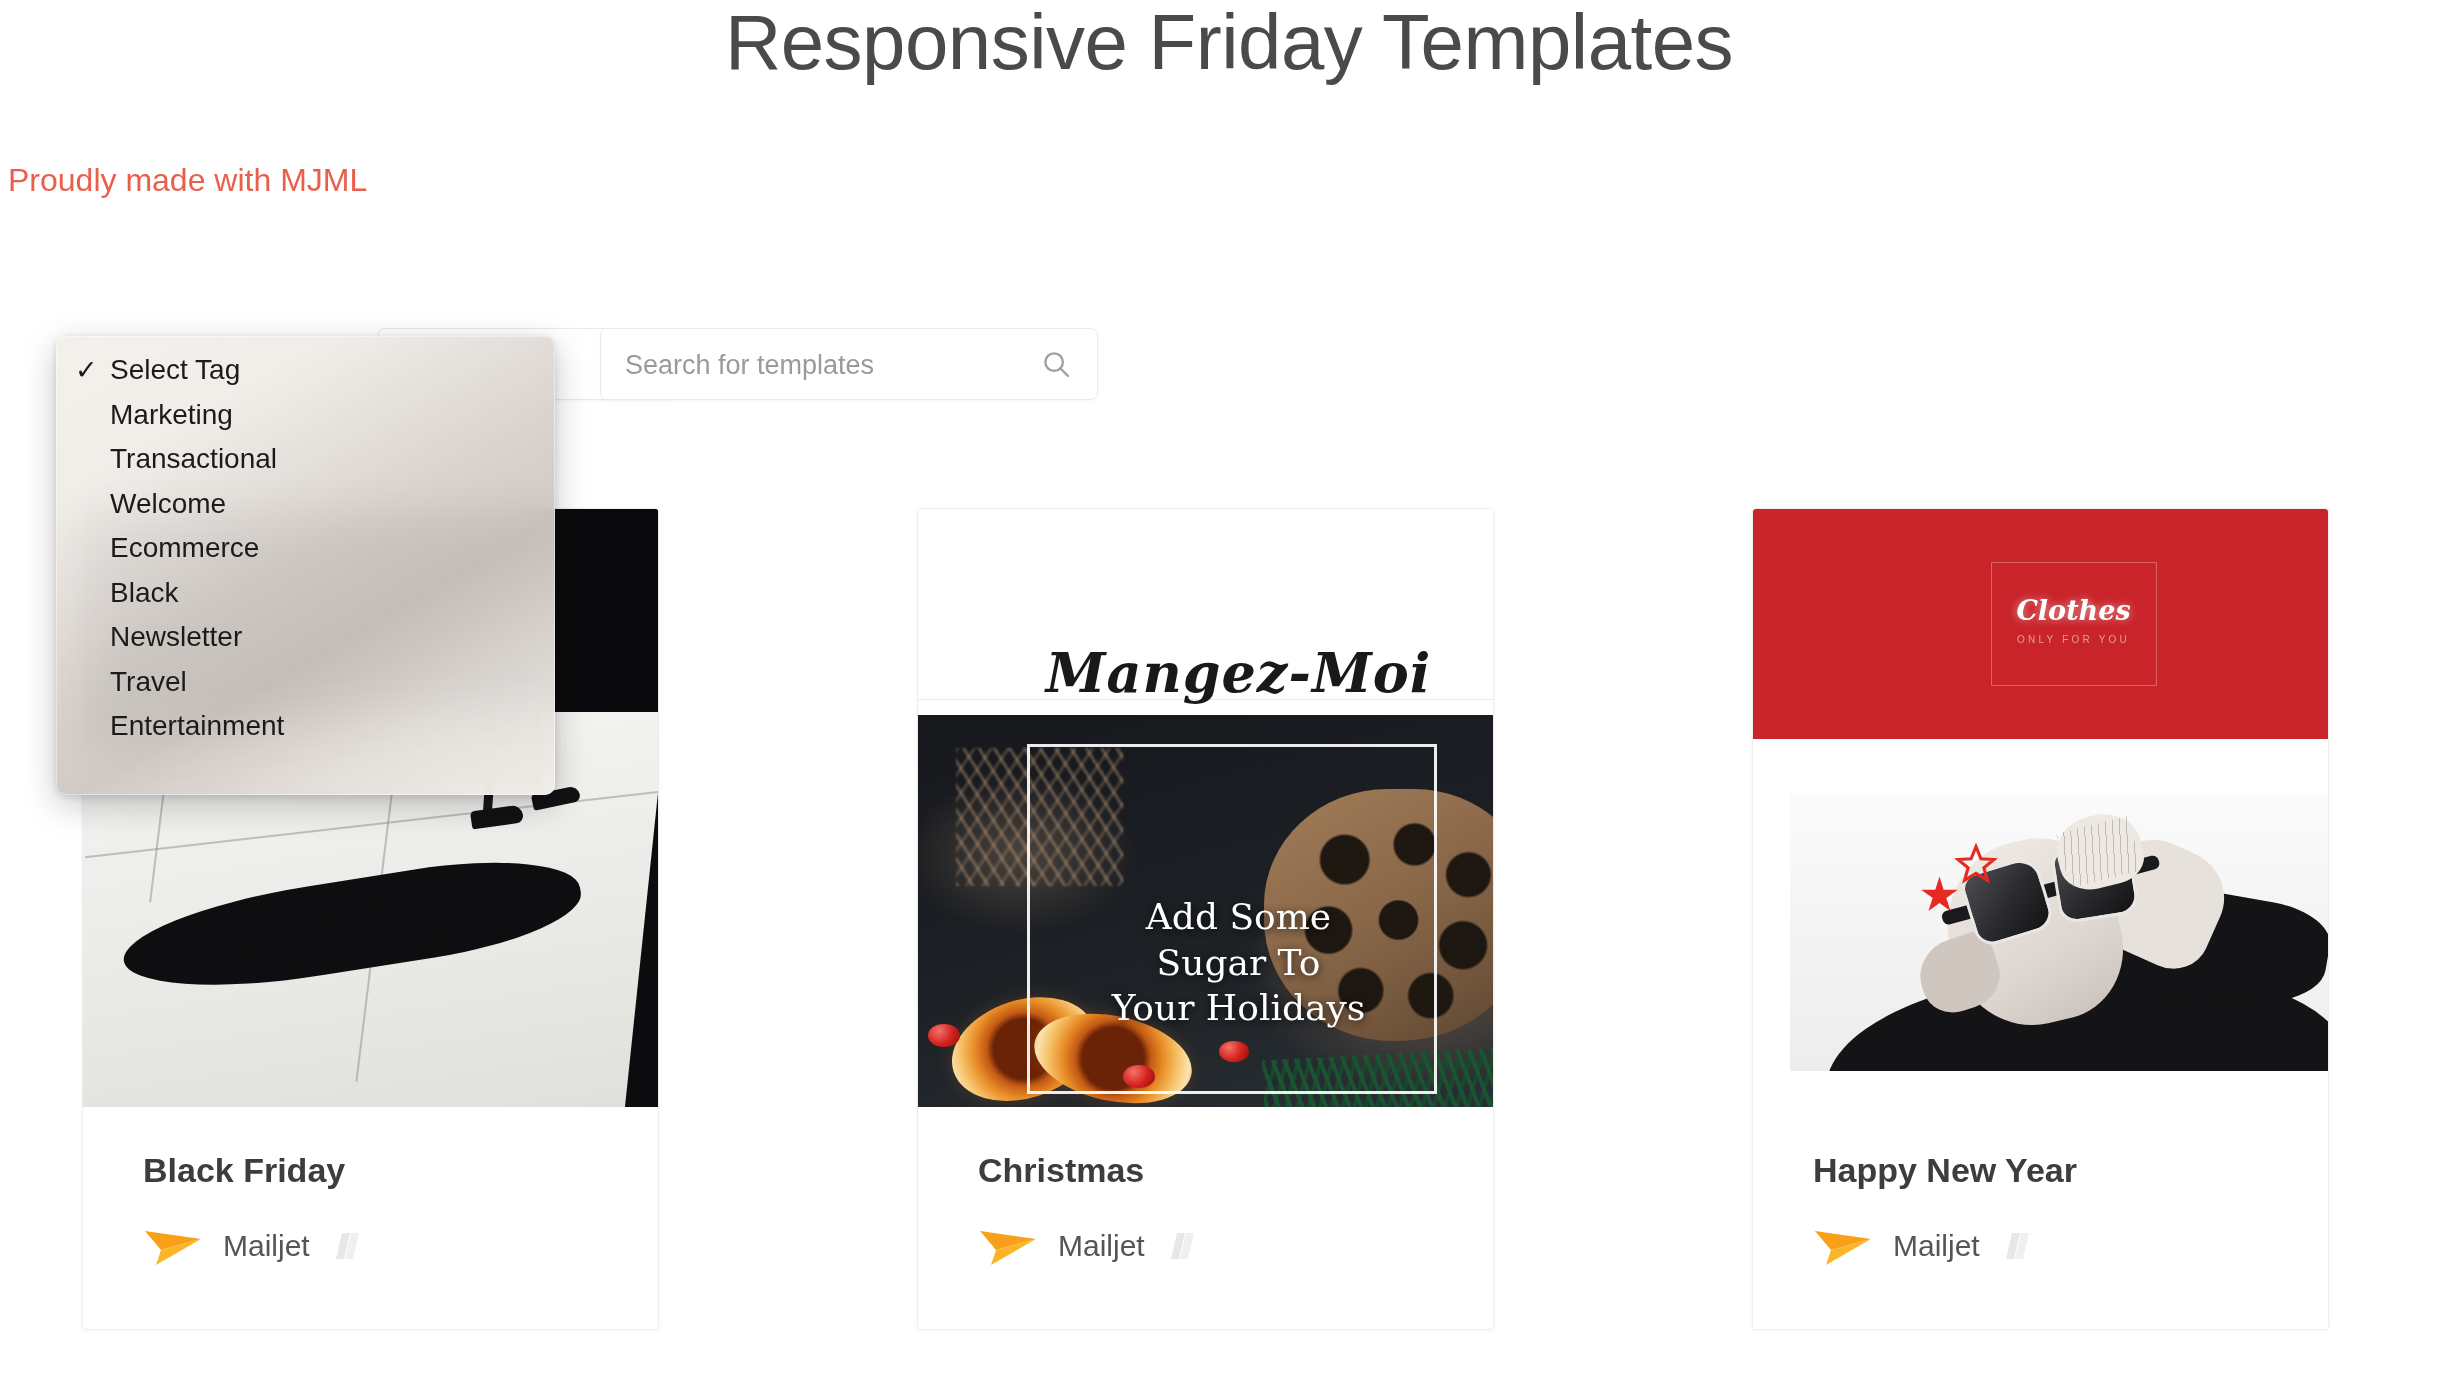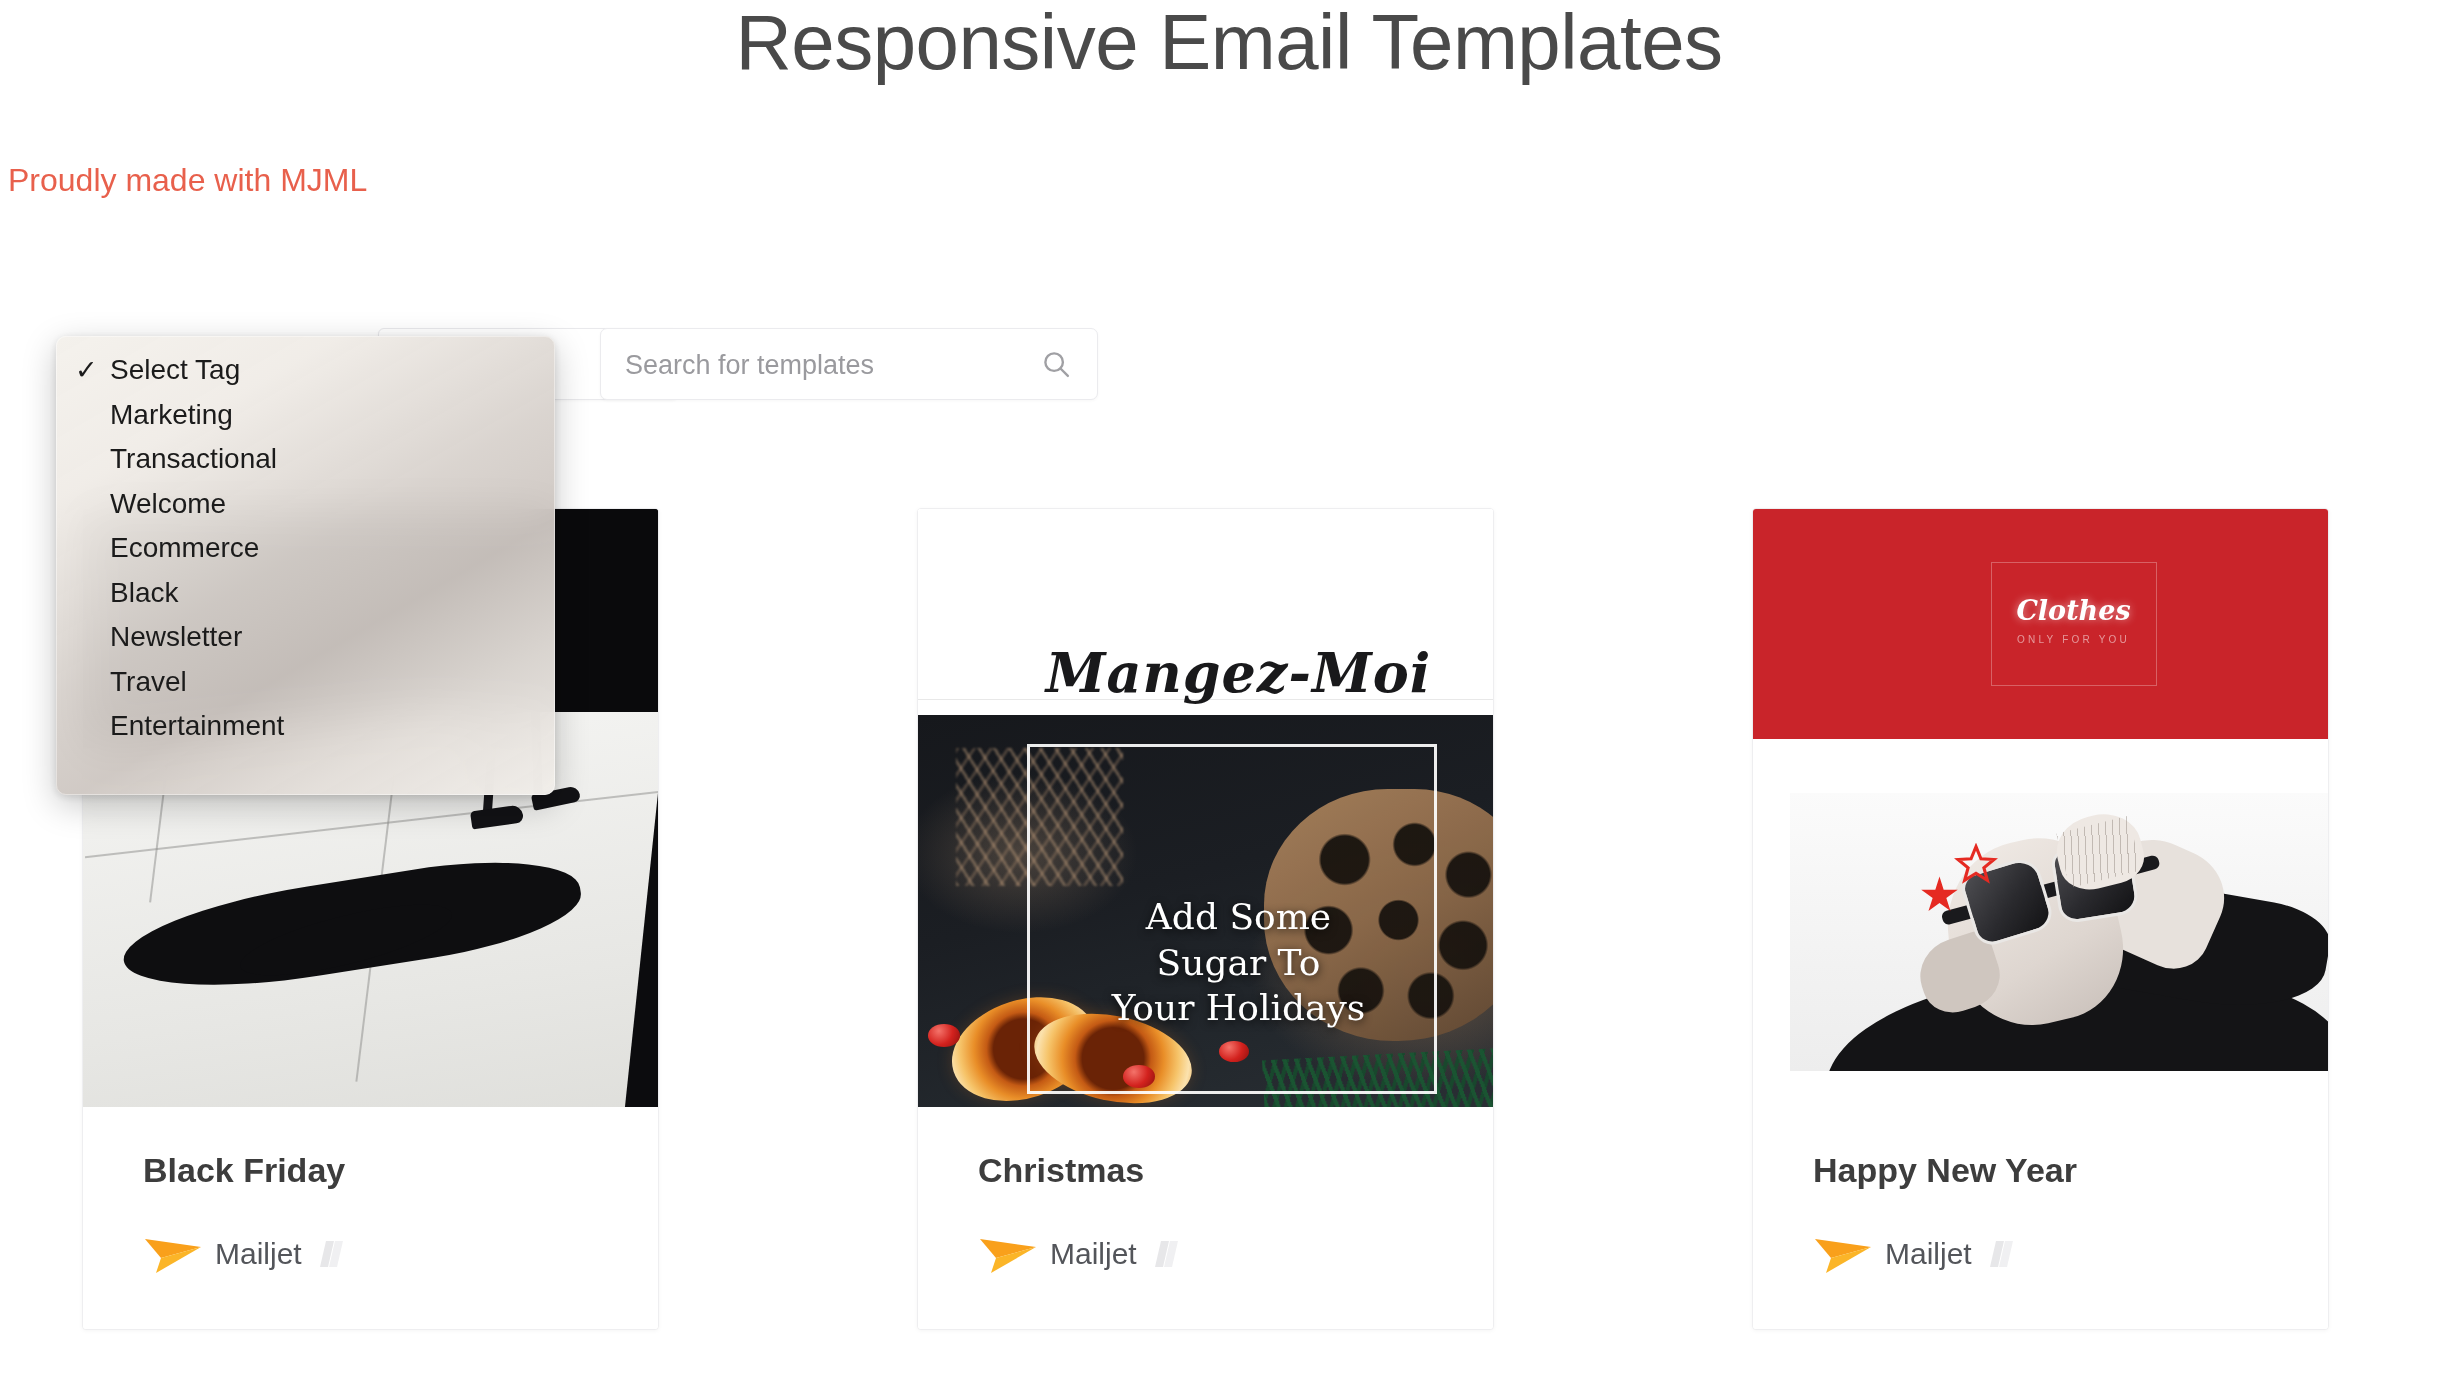--- a/index.html
+++ b/index.html
@@ -151,22 +151,22 @@
   .card-title {
     position: absolute;
     left: 60px; top: 44px;
     font-size: 34px;
     font-weight: 700;
     color: #3d3d3d;
     white-space: nowrap;
   }
   .card-author {
     position: absolute;
-    left: 60px; top: 126px;
-    display: flex; align-items: center; gap: 10px;
+    left: 60px; top: 118px;
+    display: flex; align-items: center; gap: 18px;
   }
   .mj-logo { width: 62px; height: 42px; flex: 0 0 auto; }
   .author-name {
     font-size: 30px;
     color: #53555a;
     white-space: nowrap;
   }
   .mj-slash { width: 34px; height: 34px; flex: 0 0 auto; opacity: .85; }
 
   
@@ -427,21 +427,21 @@
     position: absolute; left: 29%; top: 18%;
     width: 44px; height: 44px;
     color: #e52a22;
   }
 </style>
 </head>
 <body>
 
 <div id="page">
 
-  <h1 class="page-title">Responsive Email Templates</h1>
+  <h1 class="page-title">Responsive Friday Templates</h1>
   <div class="page-subtitle">Proudly made with MJML</div>
 
   <div class="filterbar">
     <div class="tag-select"></div>
 
     <div class="search-box">
       <input class="search-input" type="text" placeholder="Search for templates" style="">
       <svg class="search-icon" viewBox="0 0 24 24" fill="none" stroke="currentColor" stroke-width="1.9">
         <circle cx="10.5" cy="10.5" r="7"></circle>
         <line x1="15.6" y1="15.6" x2="21.5" y2="21.5" stroke-linecap="round"></line>

